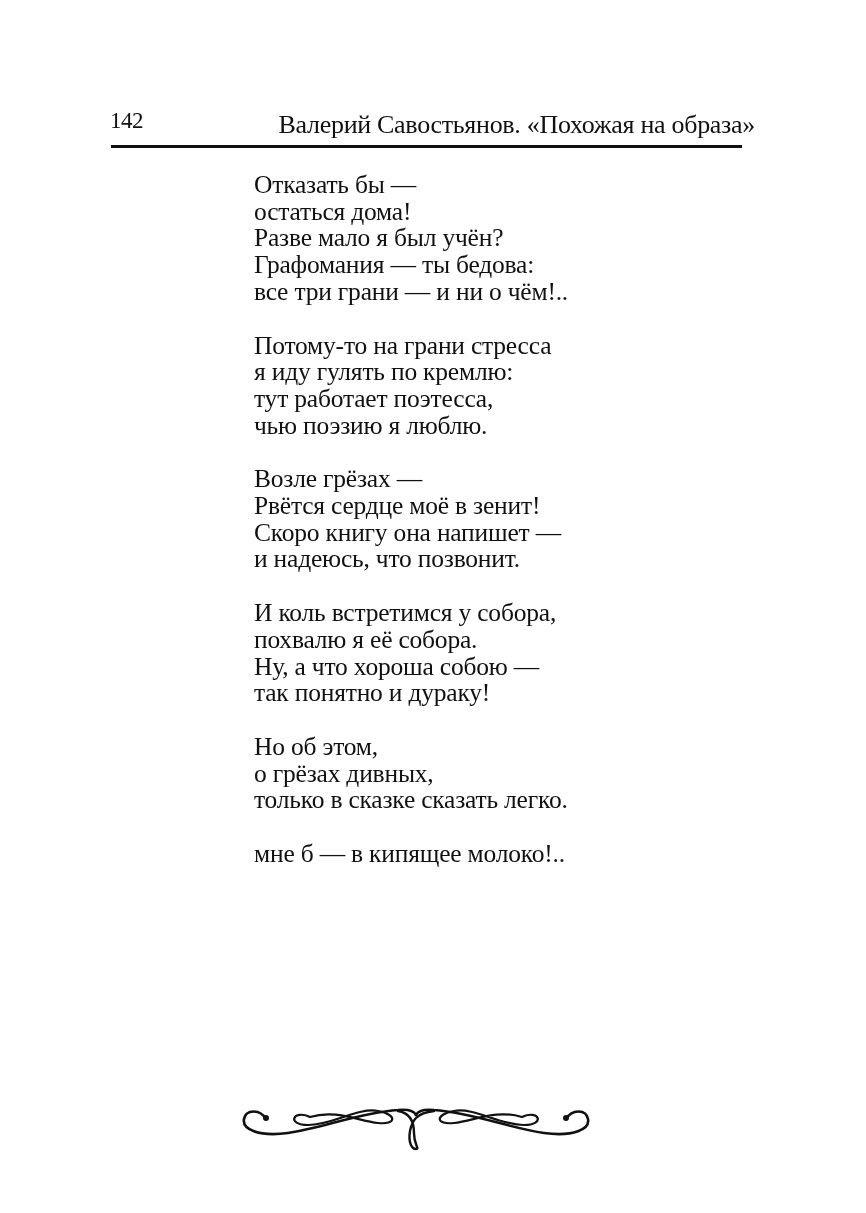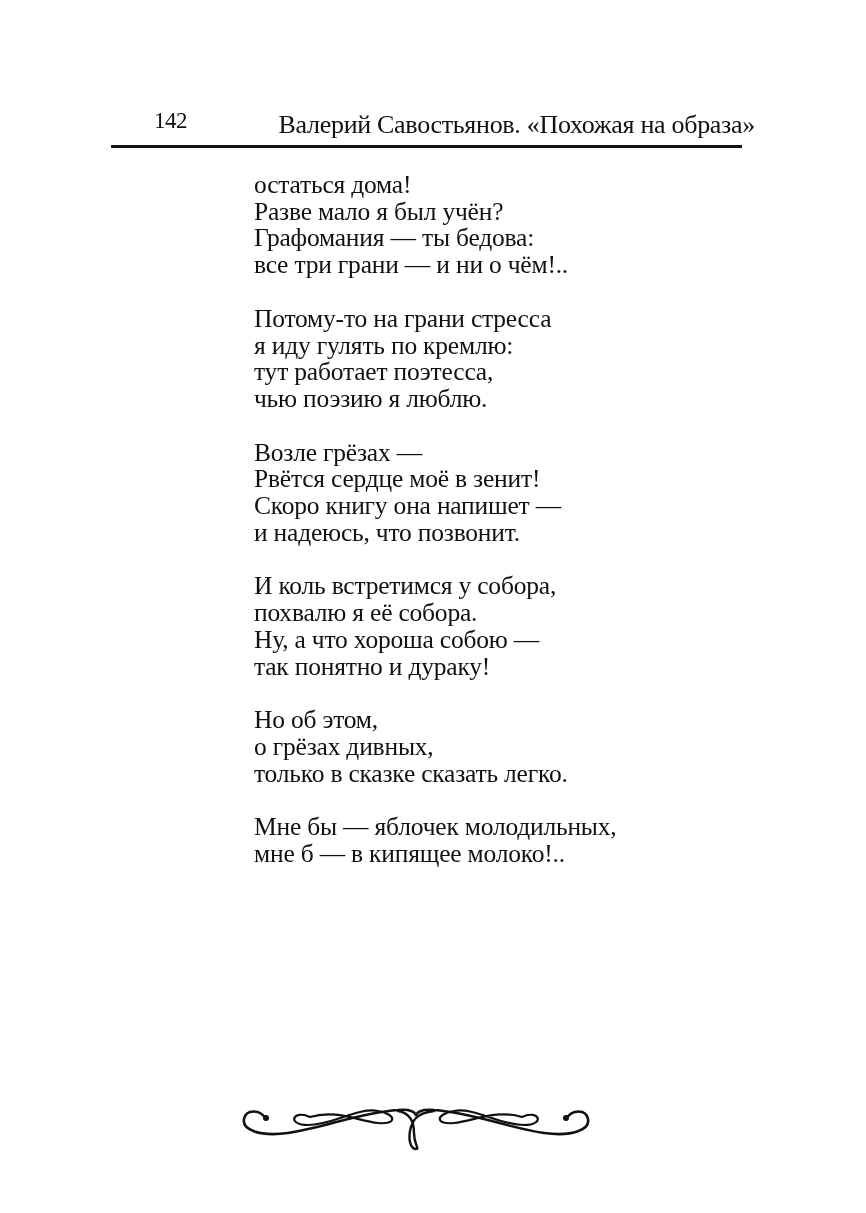--- a/index.html
+++ b/index.html
@@ -1,34 +1,35 @@
 <!DOCTYPE html>
 <html><head>
   <meta charset="utf-8">
   <style>
     html, body { margin: 0; padding: 0; background: #ffffff; }
     body { width: 866px; height: 1213px; position: relative; overflow: hidden; font-family: "Liberation Serif", "DejaVu Serif", serif; color: #111111; }
-    .page-number { position: absolute; left: 110px; top: 106px; font-size: 23px; line-height: 30px; letter-spacing: -0.5px; margin-left: 44px; }
+    .page-number { position: absolute; left: 110px; top: 106px; font-size: 23px; line-height: 30px; letter-spacing: -0.5px; }
     .running-head { position: absolute; right: 111px; top: 110px; font-size: 26px; line-height: 30px; letter-spacing: -0.3px; }
     .header-rule { position: absolute; left: 111px; top: 145px; width: 631px; height: 3px; background: #111111; }
     .poem { position: absolute; left: 254px; top: 172px; font-size: 25.5px; line-height: 26.7px; letter-spacing: -0.2px; }
     .stanza { margin: 0 0 27px 0; }
     .line { display: block; white-space: nowrap; }
     .ornament { position: absolute; left: 238px; top: 1093px; width: 356px; height: 60px; }
   </style>
 </head>
 <body>
 
 <div>
   <div class="page-number">142</div>
   <div class="running-head">Валерий Савостьянов. «Похожая на образа»</div>
   <div class="header-rule"></div>
 
   <div class="poem">
     <div class="stanza">
+      <span class="line">Отказать бы —</span>
       <span class="line">остаться дома!</span>
       <span class="line">Разве мало я был учён?</span>
       <span class="line">Графомания — ты бедова:</span>
       <span class="line">все три грани — и ни о чём!..</span>
     </div>
     <div class="stanza">
       <span class="line">Потому-то на грани стресса</span>
       <span class="line">я иду гулять по кремлю:</span>
       <span class="line">тут работает поэтесса,</span>
       <span class="line">чью поэзию я люблю.</span>
@@ -44,21 +45,20 @@
       <span class="line">похвалю я её собора.</span>
       <span class="line">Ну, а что хороша собою —</span>
       <span class="line">так понятно и дураку!</span>
     </div>
     <div class="stanza">
       <span class="line">Но об этом,</span>
       <span class="line">о грёзах дивных,</span>
       <span class="line">только в сказке сказать легко.</span>
     </div>
     <div class="stanza">
-      <span class="line">Мне бы — яблочек молодильных,</span>
       <span class="line">мне б — в кипящее молоко!..</span>
     </div>
   </div>
 
   <svg class="ornament" viewBox="0 0 356 60" fill="none" stroke="#111111" stroke-linecap="round">
 
     <path d="M28 26 C22 16, 8 16, 6 26 C4 36, 20 44, 50 40 C85 35, 120 20, 160 17 C170 16, 176 18, 178 22" stroke-width="2.6"></path>
     <circle cx="28" cy="25" r="3" fill="#111111" stroke="none"></circle>
 
     <path d="M72 24 C55 16, 48 32, 70 32 C95 32, 120 14, 140 18 C160 22, 158 32, 140 30 C120 28, 98 16, 72 24" stroke-width="2.2"></path>

